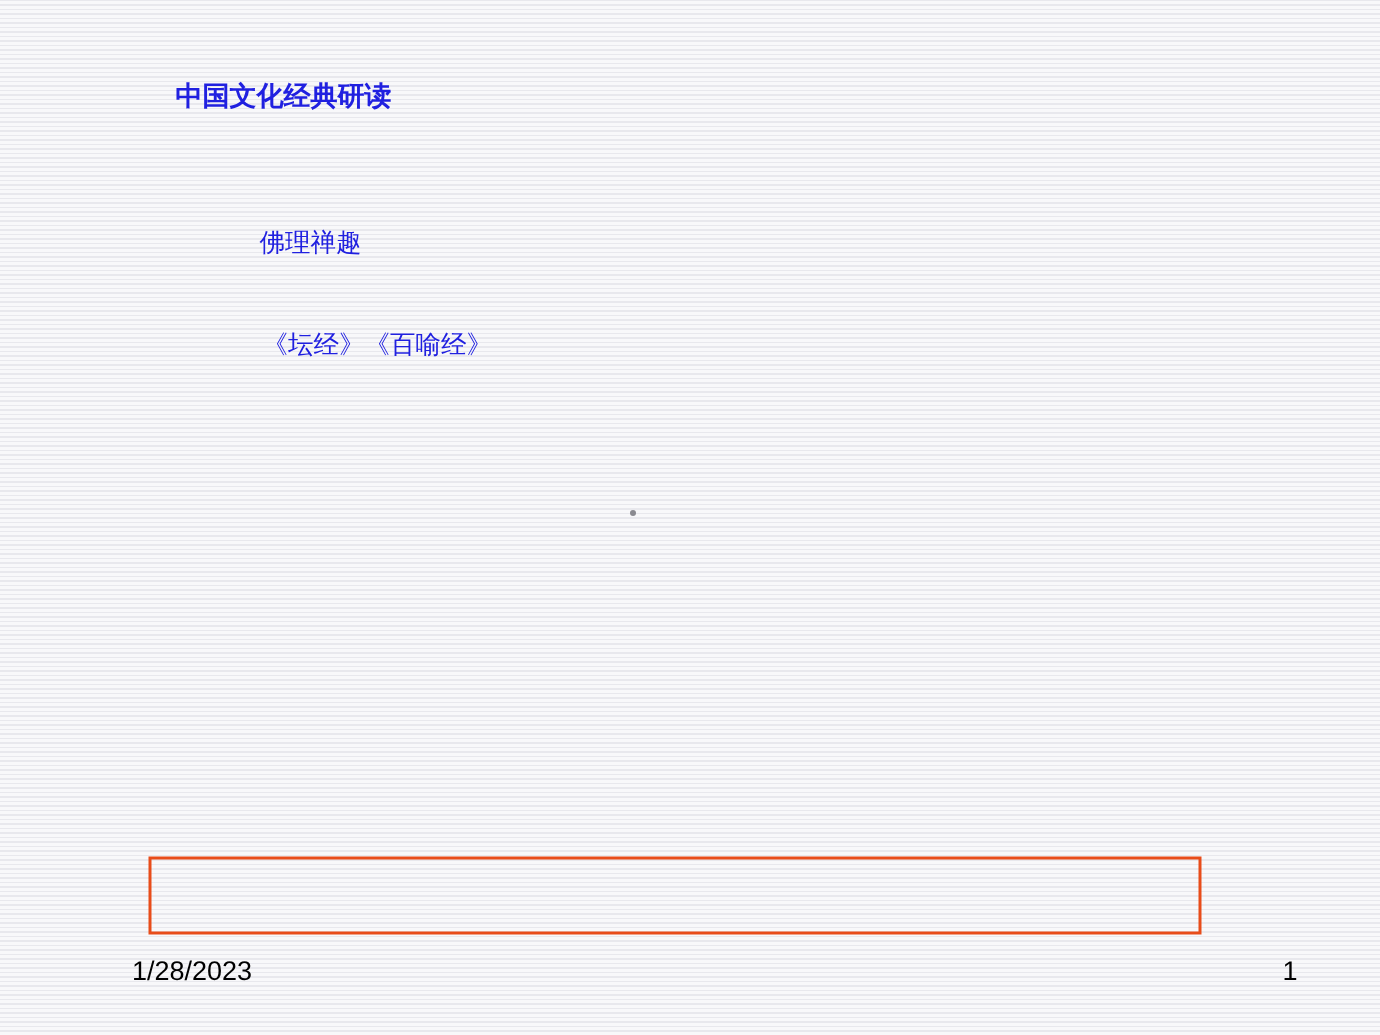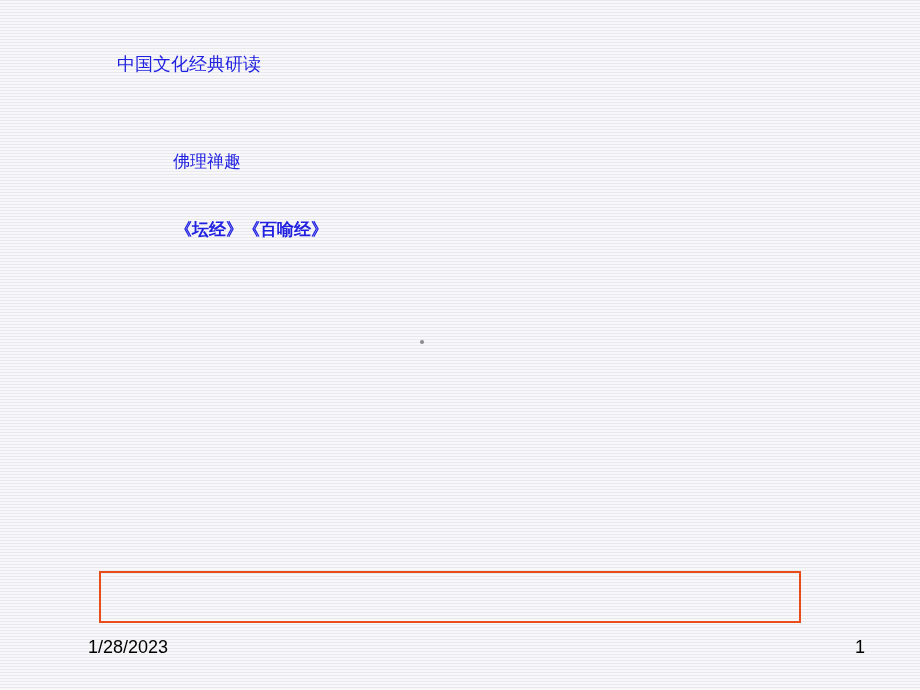--- a/index.html
+++ b/index.html
@@ -36,39 +36,39 @@
       position: relative;
       z-index: 1;
     }
     
     .title-main {
       position: absolute;
       top: 52px;
       left: 117px;
       color: #2020e0;
       font-size: 18px;
-      font-weight: normal;
+      font-weight: bold;
     }
     
     .title-sub1 {
       position: absolute;
       top: 150px;
       left: 173px;
       color: #2020e0;
       font-size: 17px;
       font-weight: normal;
     }
     
     .title-sub2 {
       position: absolute;
       top: 218px;
       left: 175px;
       color: #2020e0;
       font-size: 17px;
-      font-weight: bold;
+      font-weight: normal;
     }
     
     .center-dot {
       position: absolute;
       top: 340px;
       left: 420px;
       width: 4px;
       height: 4px;
       background: #8a8a90;
       border-radius: 50%;

